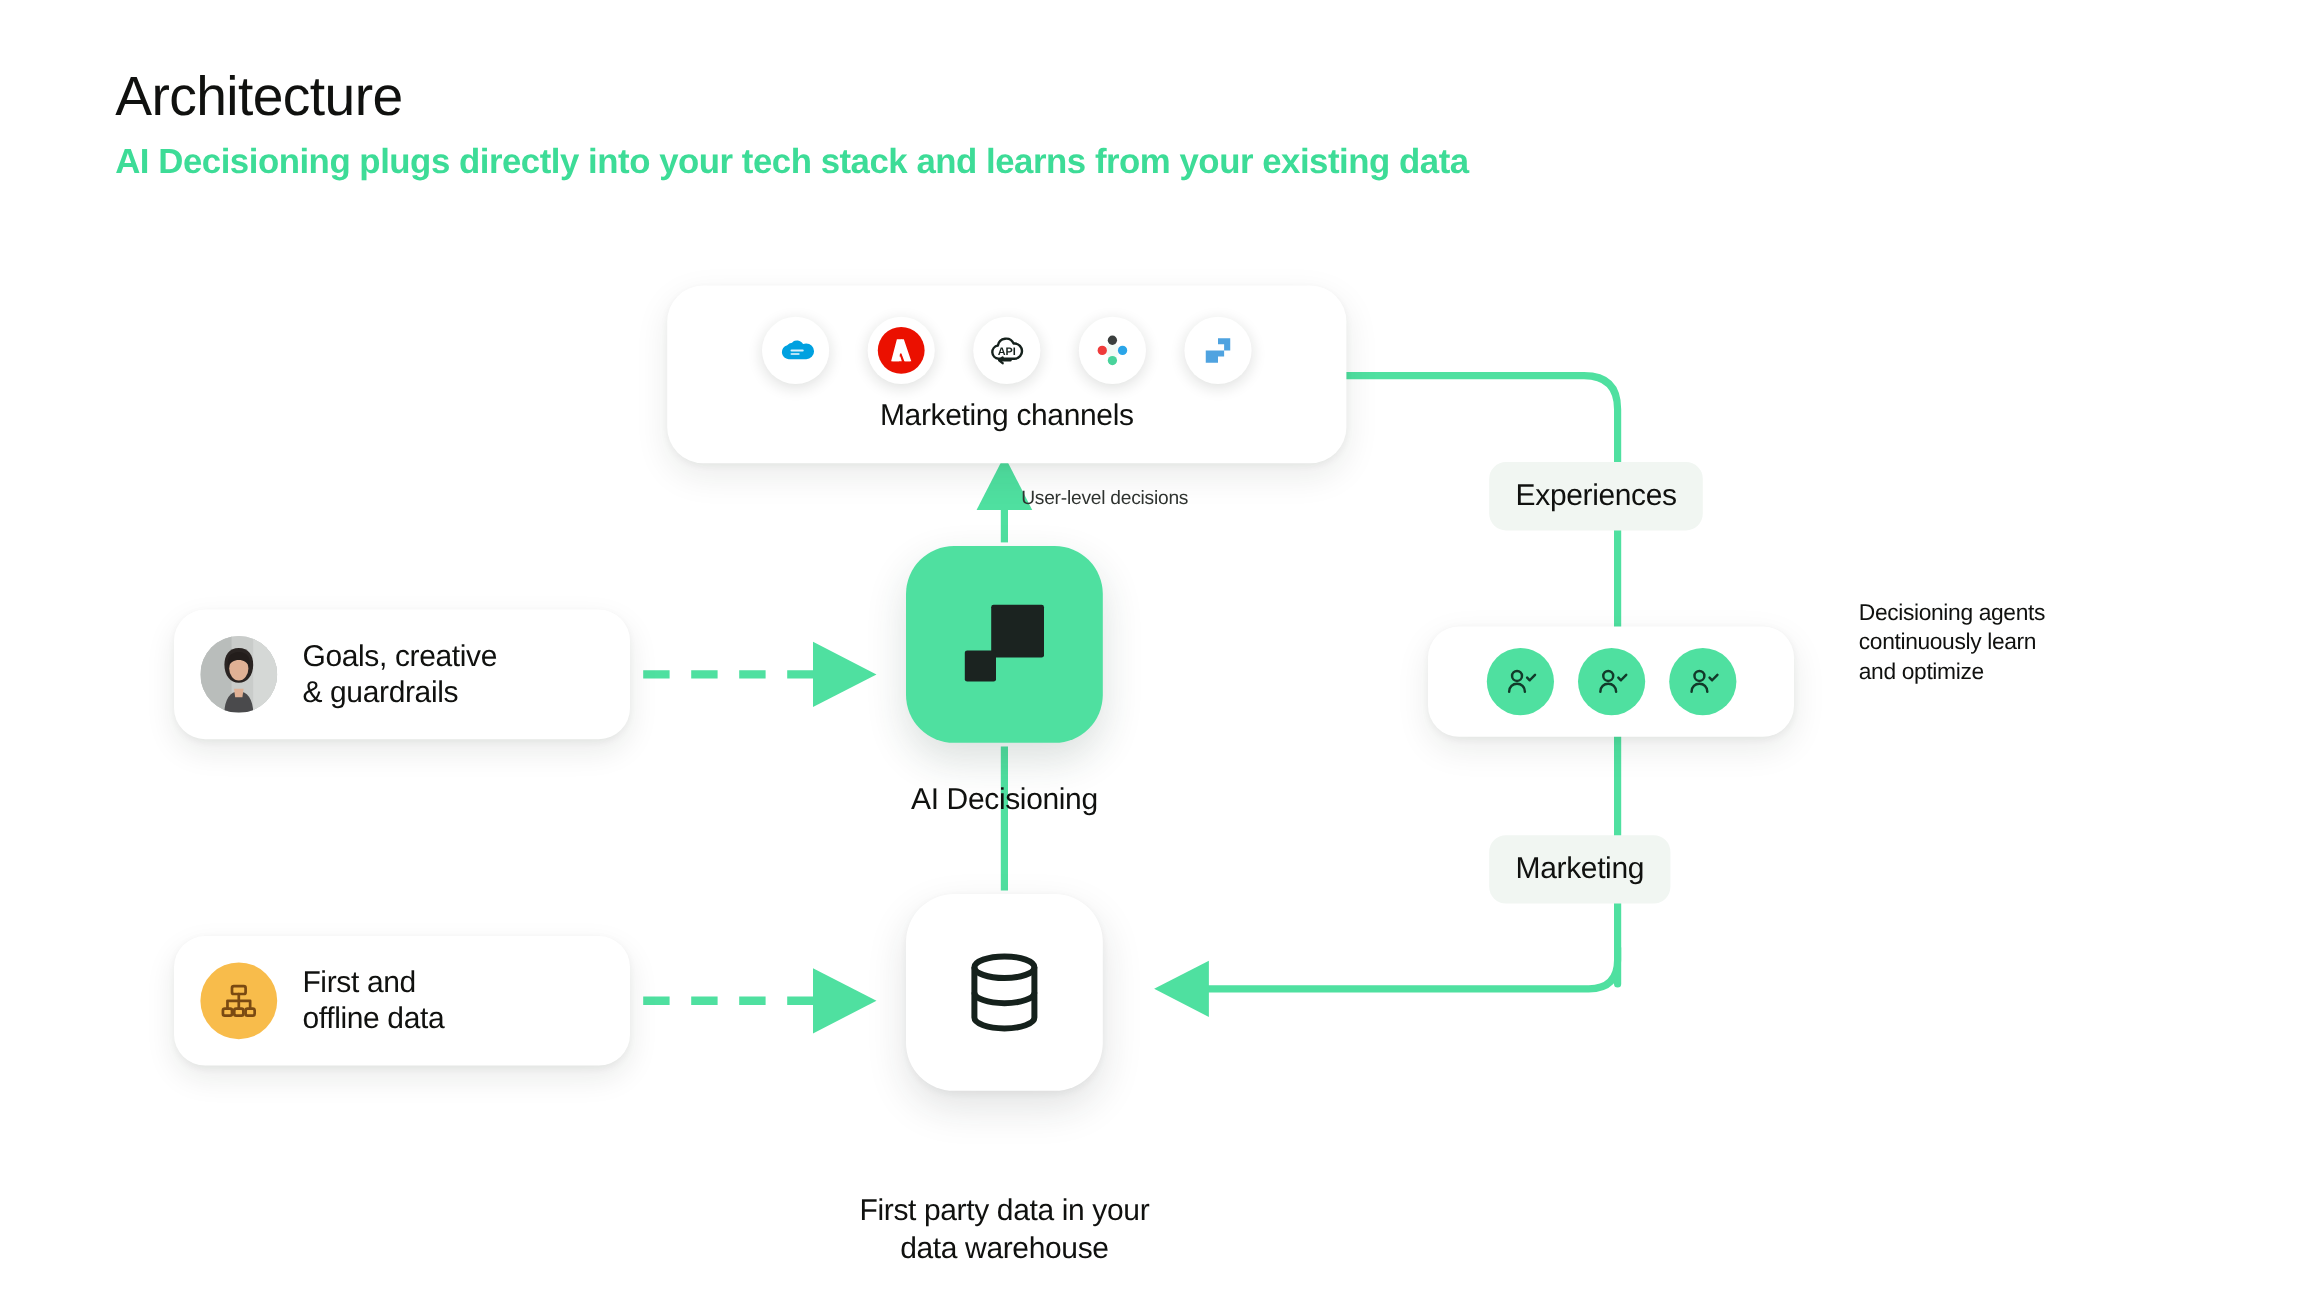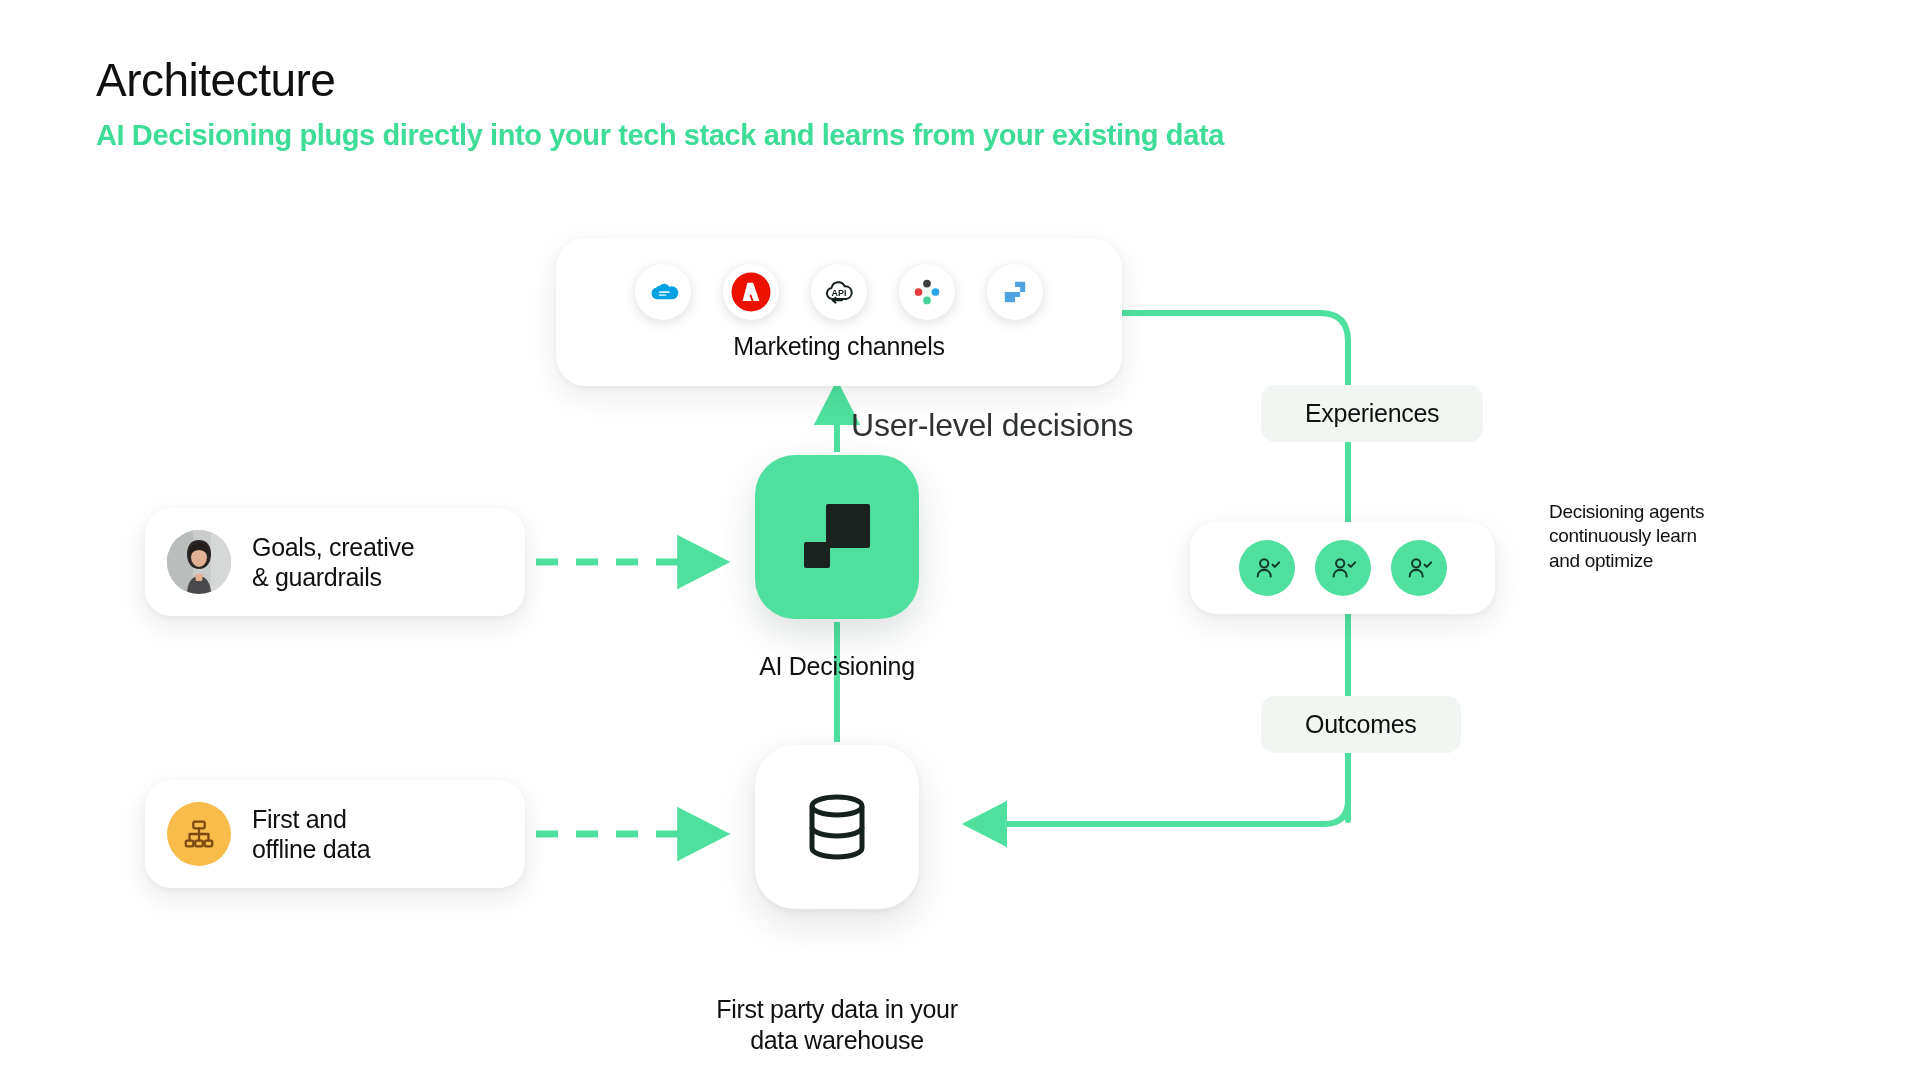--- a/index.html
+++ b/index.html
@@ -173,26 +173,25 @@
     display: flex;
     align-items: center;
     justify-content: center;
   }
 
   
   .stage-chip {
     position: absolute;
     background: #f1f6f2;
     border-radius: 14px;
-    padding: 14px 44px;
+    padding: 14px 22px;
     font-size: 25px;
     color: #10110f;
     letter-spacing: -0.3px;
     white-space: nowrap;
-    margin-left: 20px;
   }
   #experiences-chip { left: 1241px; top: 385px; }
   #outcomes-chip    { left: 1241px; top: 696px; }
 
   
   #agents-card {
     left: 1190px; top: 522px;
     width: 305px; height: 92px;
     border-radius: 26px;
     display: flex;
@@ -217,21 +216,21 @@
     font-size: 19px;
     line-height: 1.28;
     color: #10110f;
     letter-spacing: -0.3px;
   }
 
   
   #decisions-label {
     position: absolute;
     left: 851px; top: 407px;
-    font-size: 32px;
+    font-size: 16px;
     color: #2f3330;
     letter-spacing: -0.2px;
     white-space: nowrap;
   }
 </style>
 </head>
 <body>
 
 <div id="stage">
 
@@ -365,21 +364,21 @@
         </g>
       </svg>
     </div>
     <div class="input-card-text">
       <div>First and</div>
       <div>offline data</div>
     </div>
   </div>
 
   <div id="experiences-chip" class="stage-chip">Experiences</div>
-  <div id="outcomes-chip" class="stage-chip">Outcomes</div>
+  <div id="outcomes-chip" class="stage-chip">Marketing</div>
 
   <div id="agents-card" class="card">
     <div class="agent-avatar">
       <svg width="30" height="30" viewBox="0 0 32 32" aria-hidden="true">
         <g fill="none" stroke="#123a2a" stroke-width="2.2" stroke-linecap="round" stroke-linejoin="round">
           <circle cx="13" cy="11" r="4.4"></circle>
           <path d="M6 25 c0-4.3 3.2-7 7-7 s7 2.7 7 7"></path>
           <path d="M22 12.5 l2.3 2.3 L29 10"></path>
         </g>
       </svg>

